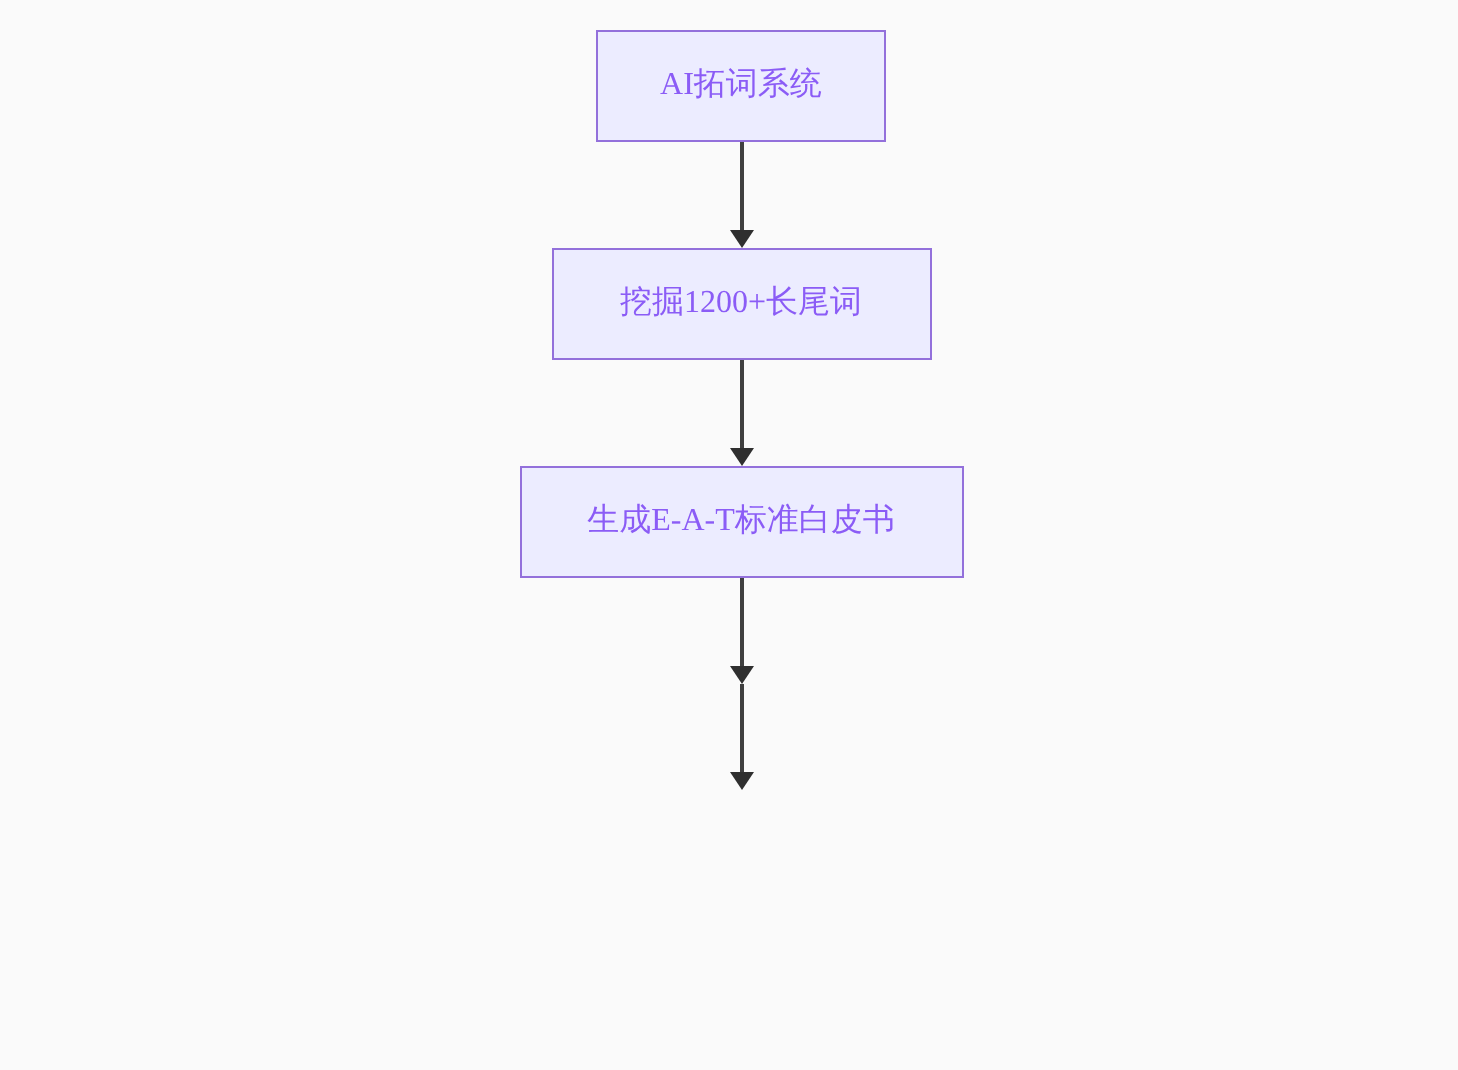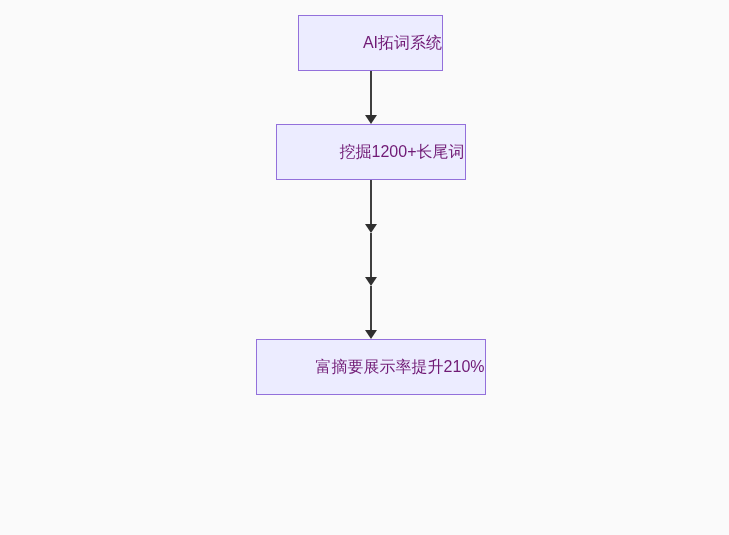--- a/index.html
+++ b/index.html
@@ -23,28 +23,29 @@
     transform: translateX(calc(-50% + 6px));
     display: flex;
     flex-direction: column;
     align-items: center;
   }
   .node {
     box-sizing: border-box;
     height: 56px;
     display: flex;
     align-items: center;
-    justify-content: flex-end;
+    justify-content: center;
     background: #ECECFF;
     border: 1.5px solid #9370DB;
-    color: #701a75;
+    color: #8b5cf6;
     font-size: 16px;
     line-height: 1;
     white-space: nowrap;
     flex: 0 0 auto;
+    font-family: Liberation Serif, serif;
   }
   .node-label {
     display: inline-block;
     text-align: center;
   }
   .edge {
     height: 53px;
     display: flex;
     flex-direction: column;
     align-items: center;
@@ -86,30 +87,30 @@
 
     <div class="node w2">
       <span class="node-label">挖掘1200+长尾词</span>
     </div>
 
     <div class="edge">
       <div class="edge-line"></div>
       <div class="edge-head"></div>
     </div>
 
+    <div class="node w3">
+      <span class="node-label">生成E-A-T标准白皮书</span>
+    </div>
 
     <div class="edge">
       <div class="edge-line"></div>
       <div class="edge-head"></div>
     </div>
 
 
     <div class="edge">
       <div class="edge-line"></div>
       <div class="edge-head"></div>
     </div>
 
-    <div class="node w5">
-      <span class="node-label">富摘要展示率提升210%</span>
-    </div>
 
   </div>
 </div>
 
 </body></html>

